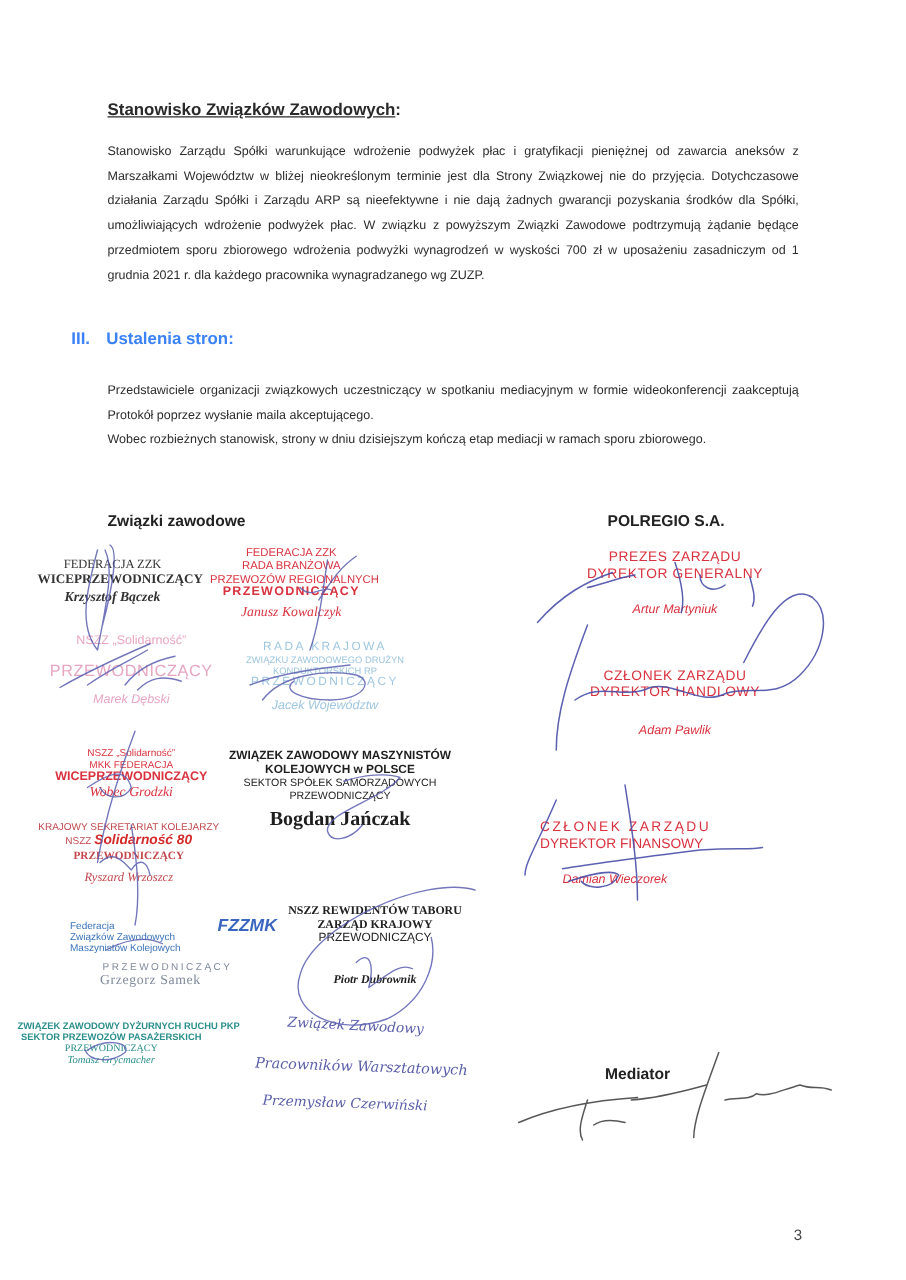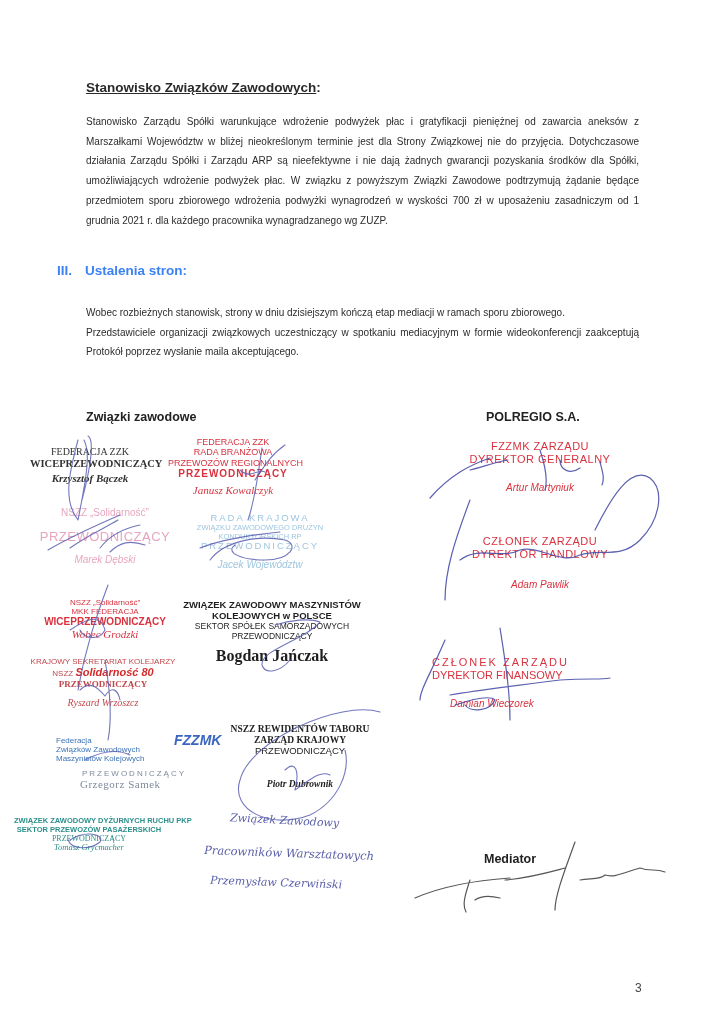--- a/index.html
+++ b/index.html
@@ -30,22 +30,22 @@
 
   <div class="heading-u"><span class="u">Stanowisko Związków Zawodowych</span><span>:</span></div>
 
   <div class="para" style="top:112px;">
     <p>Stanowisko Zarządu Spółki warunkujące wdrożenie podwyżek płac i gratyfikacji pieniężnej od zawarcia aneksów z Marszałkami Województw w bliżej nieokreślonym terminie jest dla Strony Związkowej nie do przyjęcia. Dotychczasowe działania Zarządu Spółki i Zarządu ARP są nieefektywne i nie dają żadnych gwarancji pozyskania środków dla Spółki, umożliwiających wdrożenie podwyżek płac. W związku z powyższym Związki Zawodowe podtrzymują żądanie będące przedmiotem sporu zbiorowego wdrożenia podwyżki wynagrodzeń w wyskości 700 zł w uposażeniu zasadniczym od 1 grudnia 2021 r. dla każdego pracownika wynagradzanego wg ZUZP.</p>
   </div>
 
   <div class="sec"><span class="num">III.</span><span>Ustalenia stron:</span></div>
 
   <div class="para" style="top:303px;">
+    <p>Przedstawiciele organizacji związkowych uczestniczący w spotkaniu mediacyjnym w formie wideokonferencji zaakceptują Protokół poprzez wysłanie maila akceptującego.</p>
     <p>Wobec rozbieżnych stanowisk, strony w dniu dzisiejszym kończą etap mediacji w ramach sporu zbiorowego.</p>
-    <p>Przedstawiciele organizacji związkowych uczestniczący w spotkaniu mediacyjnym w formie wideokonferencji zaakceptują Protokół poprzez wysłanie maila akceptującego.</p>
   </div>
 
   <div class="colhead" style="left:86px; top:410px;">Związki zawodowe</div>
   <div class="colhead" style="left:486px; top:410px;">POLREGIO S.A.</div>
   <div class="colhead" style="left:484px; top:852px;">Mediator</div>
 
   <div class="stamp dark" style="left:30px; top:446px; width:120px; font-family:'Liberation Serif',serif;">
     <div style="font-size:10px;">FEDERACJA ZZK</div>
     <div style="font-size:10.5px;font-weight:bold;">WICEPRZEWODNICZĄCY</div>
     <div style="font-size:11px;font-style:italic;font-weight:bold;margin-top:2px;">Krzysztof Bączek</div>
@@ -114,21 +114,21 @@
   </div>
 
   <div class="stamp teal" style="left:14px; top:817px; width:150px;">
     <div style="font-size:7.5px;font-weight:bold;">ZWIĄZEK ZAWODOWY DYŻURNYCH RUCHU PKP</div>
     <div style="font-size:7.5px;font-weight:bold;">SEKTOR PRZEWOZÓW PASAŻERSKICH</div>
     <div style="font-size:8px;font-family:'Liberation Serif',serif;">PRZEWODNICZĄCY</div>
     <div style="font-size:8.5px;font-style:italic;font-family:'Liberation Serif',serif;">Tomasz Grycmacher</div>
   </div>
 
   <div class="stamp red" style="left:465px; top:440px; width:150px;">
-    <div style="font-size:11px;letter-spacing:.5px;">FZZMK ZARZĄDU</div>
+    <div style="font-size:11px;letter-spacing:.5px;">PREZES ZARZĄDU</div>
     <div style="font-size:11px;letter-spacing:.5px;">DYREKTOR GENERALNY</div>
     <div style="font-size:10px;font-style:italic;margin-top:17px;">Artur Martyniuk</div>
   </div>
 
   <div class="stamp red" style="left:465px; top:535px; width:150px;">
     <div style="font-size:11px;letter-spacing:.5px;">CZŁONEK ZARZĄDU</div>
     <div style="font-size:11px;letter-spacing:.5px;">DYREKTOR HANDLOWY</div>
     <div style="font-size:10px;font-style:italic;margin-top:19px;">Adam Pawlik</div>
   </div>
 

